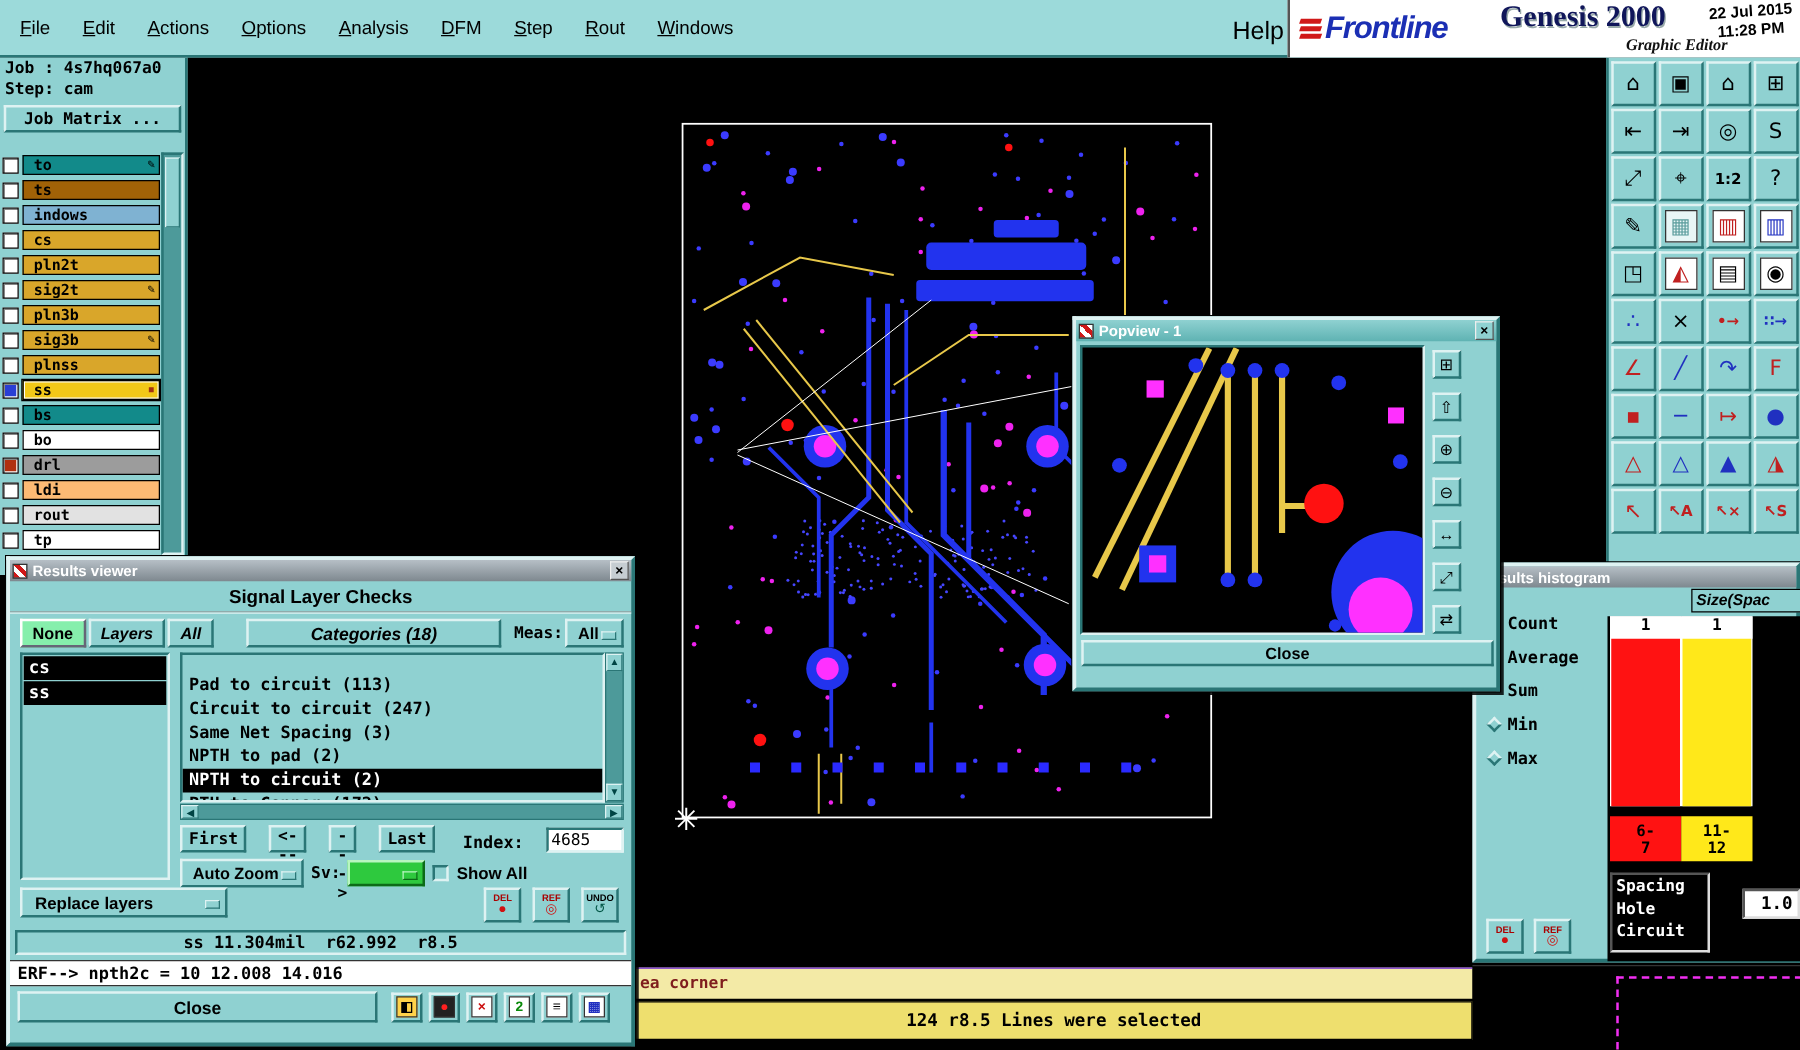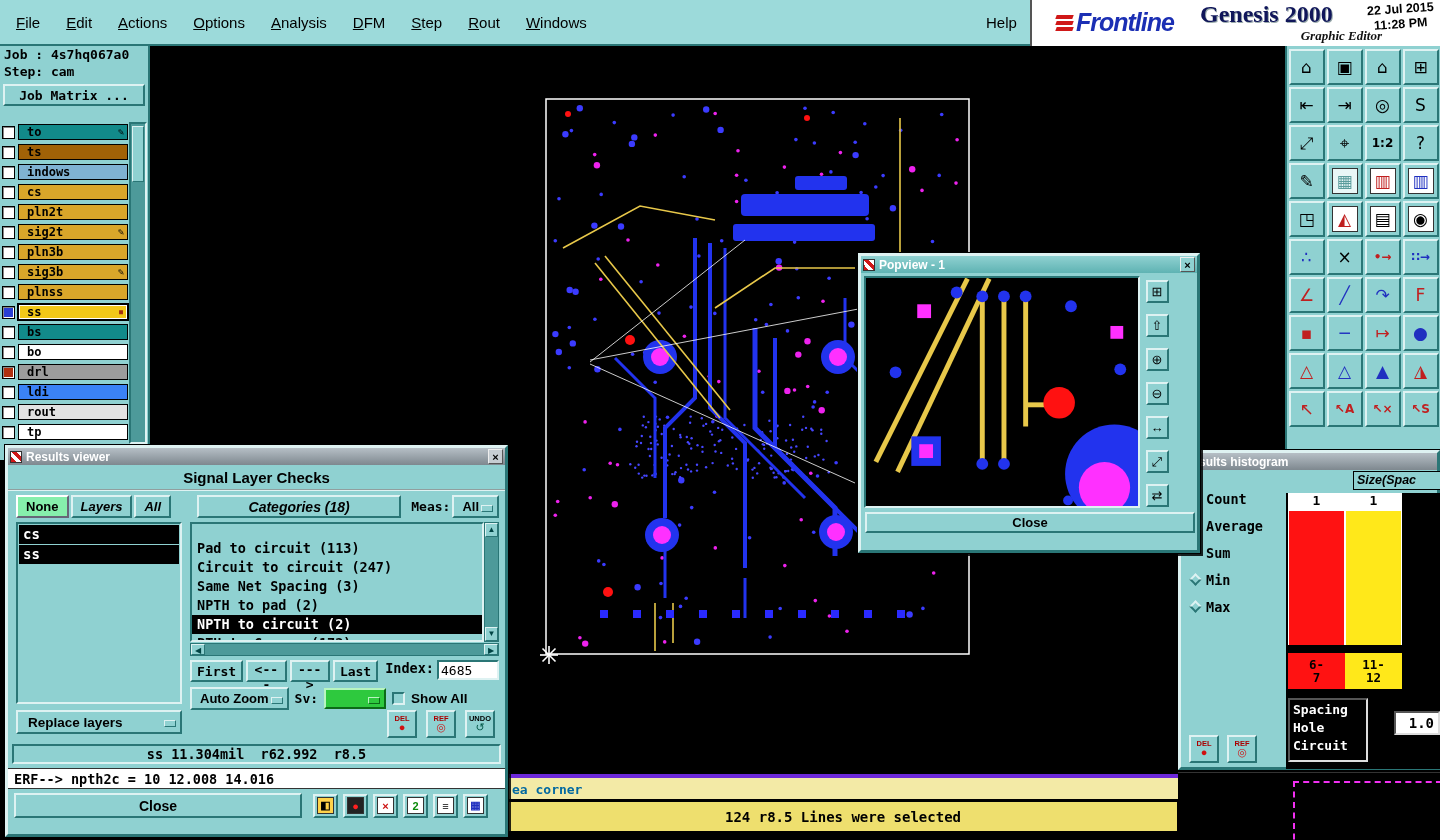--- a/index.html
+++ b/index.html
@@ -9,23 +9,23 @@
   :root{--cy:#8fd1d1;--cyd:#2a7676;--cyl:#def2f2;--cydark:#4d9a9a}
   .raised{background:var(--cy);border:2px solid;border-color:var(--cyl) var(--cyd) var(--cyd) var(--cyl)}
   .sunken{background:var(--cy);border:2px solid;border-color:var(--cyd) var(--cyl) var(--cyl) var(--cyd)}
   button{font:inherit;cursor:default}
 
   
   #header{position:absolute;left:0;top:0;width:1440px;height:46px;background:#9cdada;border-bottom:2px solid var(--cyd);z-index:3}
   #menu-items{position:absolute;left:14px;top:0;height:44px;display:flex;align-items:center;gap:22px}
   .menu-item{color:#000;font-size:15px;padding:2px 2px;white-space:nowrap}
   .mn{text-decoration:underline}
-  #help-menu{position:absolute;left:984px;top:12px;font-size:15px}
+  #help-menu{position:absolute;left:984px;top:12px;font-size:20px}
   #branding{position:absolute;left:1030px;top:0;width:410px;height:46px;background:#fff;border-left:2px solid #555}
-  #fl-logo{position:absolute;left:24px;top:8px;display:flex;align-items:center}
+  #fl-logo{position:absolute;left:8px;top:8px;display:flex;align-items:center}
   #fl-bars{display:inline-flex;flex-direction:column;gap:2px;margin-right:3px}
   #fl-bars i{display:block;width:17px;height:4px;background:#d01818;transform:skewX(-20deg)}
   #fl-name{font-style:italic;font-weight:bold;font-size:25px;color:#1b2fb4;letter-spacing:-1px}
   #product-name{position:absolute;left:168px;top:1px;font-family:"Liberation Serif",serif;font-weight:bold;font-size:24px;color:#10165a;text-shadow:1px 1px 0 #9aa;white-space:nowrap}
   #subtitle{position:absolute;right:58px;top:28px;font-family:"Liberation Serif",serif;font-style:italic;font-weight:bold;font-size:13px;color:#111}
   #hdr-date{position:absolute;right:6px;top:2px;font-size:12.5px;font-weight:bold;transform:rotate(-4deg);white-space:nowrap}
   #hdr-time{position:absolute;right:12px;top:17px;font-size:12.5px;font-weight:bold;transform:rotate(-4deg)}
 
   
   #left-panel{position:absolute;left:0;top:46px;width:150px;height:414px;background:var(--cy);z-index:2;border-right:2px solid var(--cyd)}
@@ -87,21 +87,21 @@
   #rv-right{flex:1;display:flex;flex-direction:column}
   #rv-cats-wrap{display:flex;height:120px}
   #rv-cats{flex:1;border:2px solid;border-color:var(--cyd) var(--cyl) var(--cyl) var(--cyd);padding:15px 0;overflow:hidden}
   .cat{height:19px;line-height:18px;font-family:"DejaVu Sans Mono",monospace;font-weight:bold;font-size:13.5px;color:#000;padding:0 5px;white-space:nowrap}
   .cat.sel{background:#000;color:#fff}
   .vscroll{width:15px;display:flex;flex-direction:column;background:var(--cydark);border:1px solid var(--cyd)}
   .sb-arrow{height:14px;background:var(--cy);border:1px solid;border-color:var(--cyl) var(--cyd) var(--cyd) var(--cyl);font-size:8px;line-height:12px;text-align:center;color:#044;padding:0}
   .sb-trough{flex:1}
   .hscroll{height:13px;display:flex;background:var(--cydark);border:1px solid var(--cyd);margin-top:1px}
   .sb-arrow.h{width:14px;height:100%;flex:none}
-  #rv-nav{display:flex;align-items:flex-start;gap:3px;margin-top:4px}
+  #rv-nav{display:flex;align-items:flex-end;gap:18px;margin-top:4px}
   .nav-btn{height:22px;font-family:"DejaVu Sans Mono",monospace;font-weight:bold;font-size:13px;padding:0 5px}
   #rv-index-lab{font-family:"DejaVu Sans Mono",monospace;font-weight:bold;margin-left:4px;font-size:13.5px}
   #rv-index{width:62px;height:20px;background:#fff;border:2px solid;border-color:var(--cyd) var(--cyl) var(--cyl) var(--cyd);font-family:"DejaVu Sans Mono",monospace;font-size:13px;padding:0 2px}
   #rv-zoomrow{display:flex;align-items:center;gap:6px;margin-top:5px}
   #rv-sv{width:62px;height:21px;background:#2ec93e;border:2px solid;border-color:#b8f5c0 #0c6b18 #0c6b18 #b8f5c0}
   #rv-sv::after{border-color:#b8f5c0 #0c6b18 #0c6b18 #b8f5c0;background:#2ec93e}
   .checkbox{width:13px;height:13px;background:var(--cy);border:2px solid;border-color:var(--cyd) var(--cyl) var(--cyl) var(--cyd)}
   #rv-showall{font-weight:bold;font-size:13.5px}
   #rv-replace-row{display:flex;align-items:flex-start;margin:6px 6px 0 8px}
   #rv-replace{width:166px;height:24px;font-weight:bold;font-size:13.5px;text-align:left;padding-left:10px}
@@ -129,21 +129,21 @@
   .hbar-count{height:18px;text-align:center;font-family:"DejaVu Sans Mono",monospace;font-weight:bold;font-size:13px;color:#000;background:#fff}
   .hbar{flex:1;margin:0 1px}
   #hist-bins{position:absolute;left:2px;top:160px;width:114px;height:36px;display:flex}
   .hbin{flex:1;display:flex;flex-direction:column;align-items:center;justify-content:center;font-family:"DejaVu Sans Mono",monospace;font-weight:bold;font-size:12.5px;color:#000;line-height:13px}
   #hist-list{position:absolute;left:2px;top:205px;width:80px;height:64px;border:2px solid;border-color:#555 #ddd #ddd #555;padding:1px 3px}
   .hli{color:#fff;font-family:"DejaVu Sans Mono",monospace;font-weight:bold;font-size:13px;height:18px;line-height:18px}
   #hist-value{position:absolute;left:108px;top:218px;width:46px;height:24px;background:#fff;border:2px solid;border-color:#555 #ddd #ddd #555;font-family:"DejaVu Sans Mono",monospace;font-weight:bold;font-size:14px;text-align:right;padding:2px 4px;color:#000}
   #hist-actions{position:absolute;left:8px;top:282px;display:flex;gap:8px}
 
   
-  #status-corner{position:absolute;left:508px;top:774px;width:670px;height:25px;background:#f3eaa6;border-top:4px solid #6d28d9;font-family:"DejaVu Sans Mono",monospace;font-weight:bold;font-size:13px;color:#0369a1;padding:4px 4px;z-index:4;white-space:pre}
+  #status-corner{position:absolute;left:508px;top:774px;width:670px;height:25px;background:#f3eaa6;border-top:1px solid #6d28d9;font-family:"DejaVu Sans Mono",monospace;font-weight:bold;font-size:13px;color:#7f1d1d;padding:4px 4px;z-index:4;white-space:pre}
   #status-selection{position:absolute;left:508px;top:801px;width:670px;height:31px;background:#eedf6e;border:1px solid #000;font-family:"DejaVu Sans Mono",monospace;font-weight:bold;font-size:14px;color:#000;display:flex;align-items:center;justify-content:center;z-index:4}
   #mini-panel{position:absolute;left:1178px;top:772px;width:262px;height:68px;background:#000;z-index:5;overflow:hidden;border-top:1px solid #333}
   #mini-rect{position:absolute;left:115px;top:8px;width:200px;height:90px;border:2px dashed #f22ff2}
 </style>
 </head>
 <body>
 
 <div id="header">
   <div id="menu-items">
       <div class="menu-item"><span class="mn">F</span>ile</div>
@@ -664,21 +664,21 @@
       <div class="layer-row">
         <span class="layer-cb">
           <span class="cbm" style="background: rgb(176, 48, 16);"></span>
         </span>
         <span class="layer-bar" style="background: rgb(156, 156, 156);">
           <span>drl</span>
         </span>
       </div>
       <div class="layer-row">
         <span class="layer-cb"></span>
-        <span class="layer-bar" style="background: #3b82f6;">
+        <span class="layer-bar" style="background: #fdba74;">
           <span>ldi</span>
         </span>
       </div>
       <div class="layer-row">
         <span class="layer-cb"></span>
         <span class="layer-bar" style="background: rgb(226, 226, 226);">
           <span>rout</span>
         </span>
       </div>
       <div class="layer-row">

